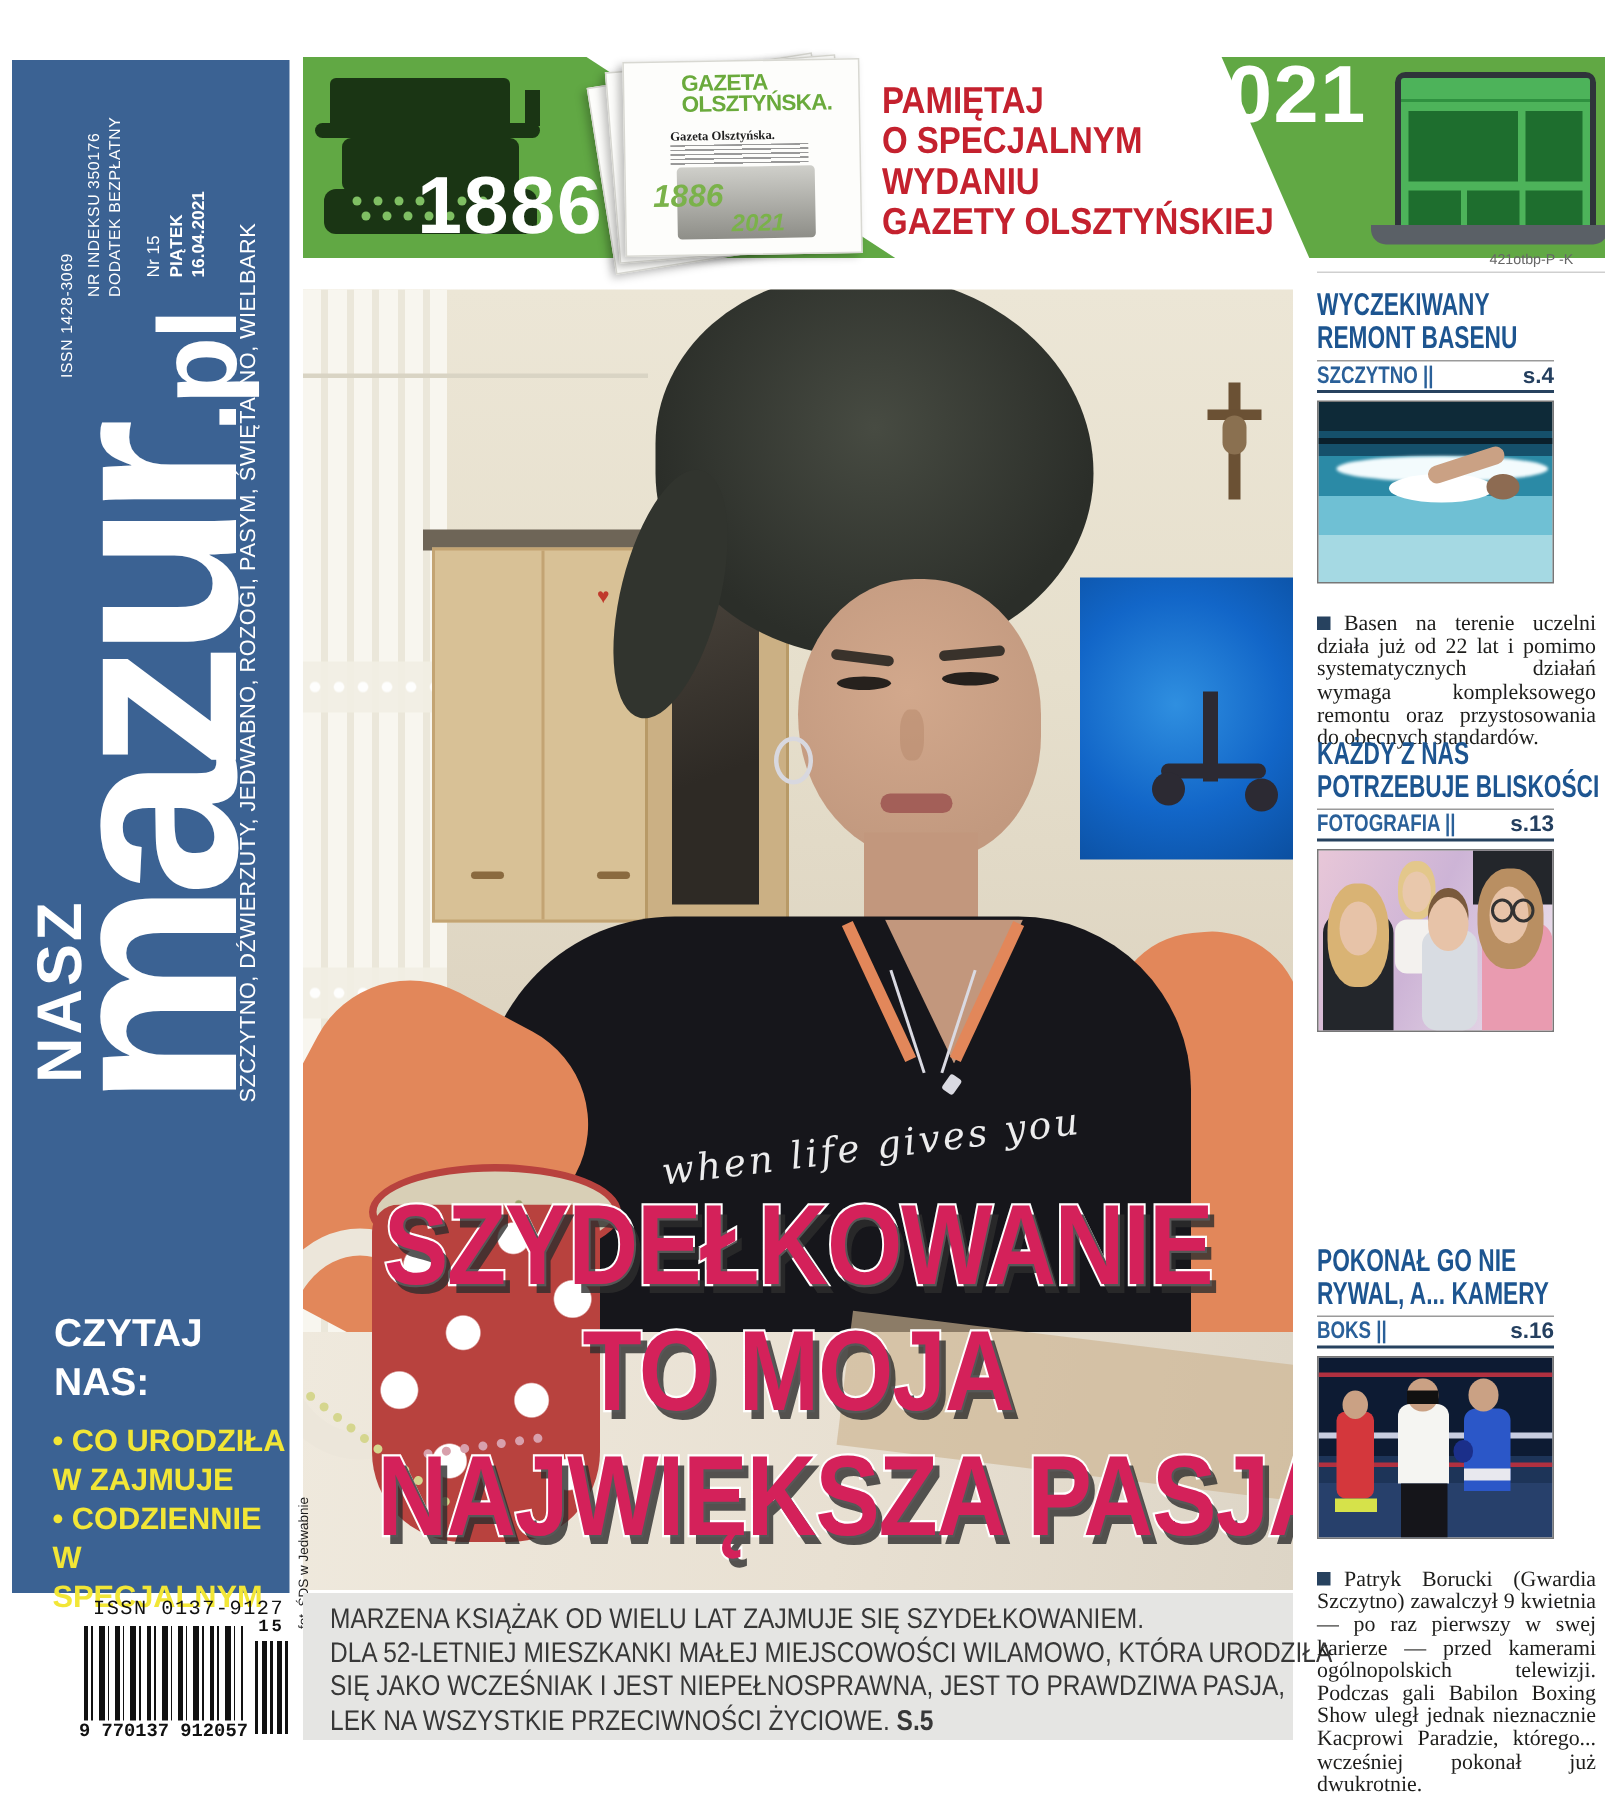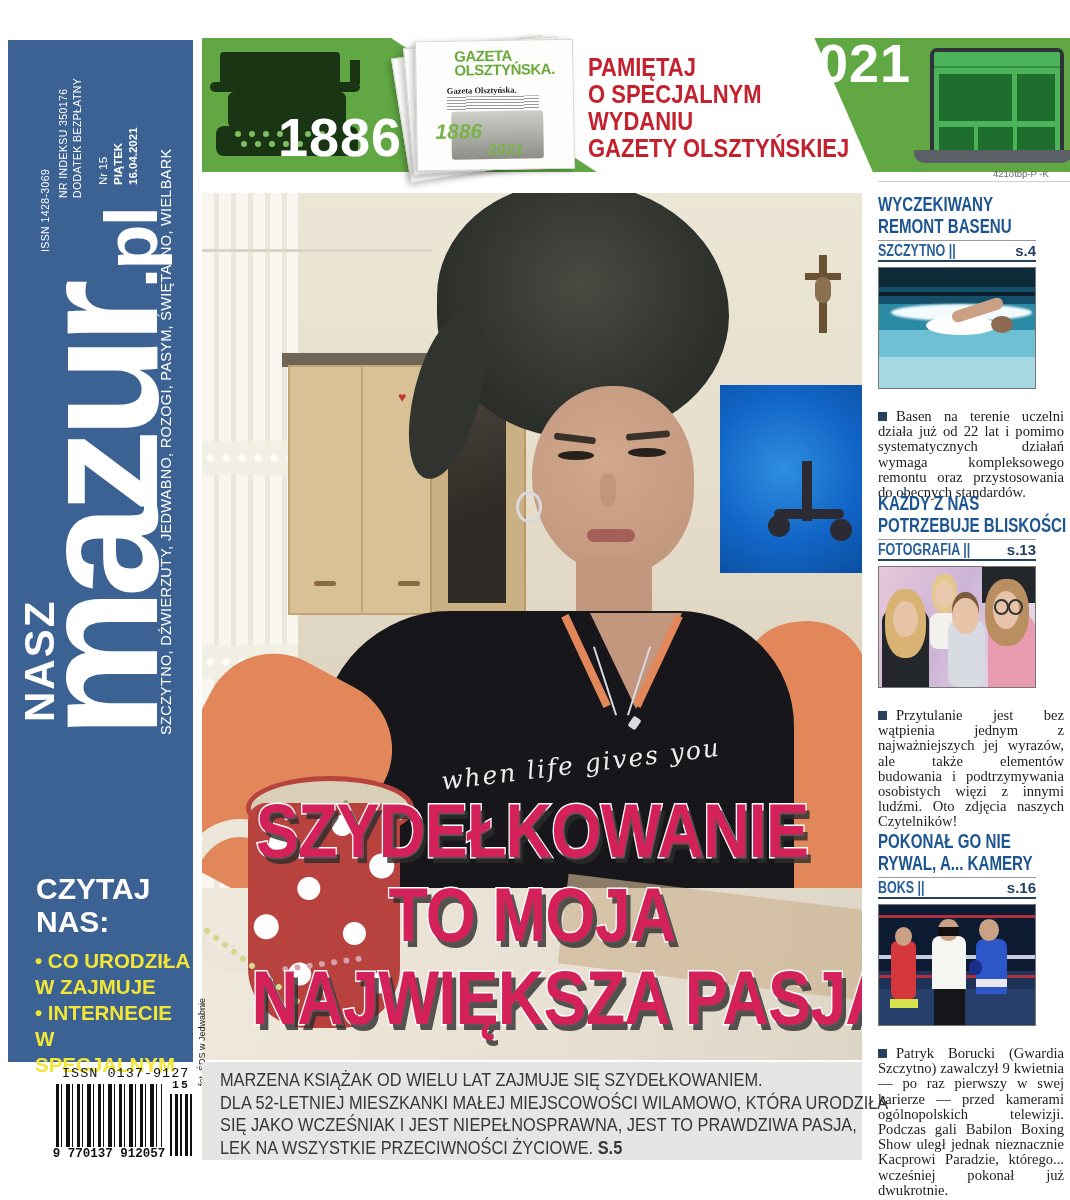--- a/index.html
+++ b/index.html
@@ -11,21 +11,21 @@
   
   #sidebar{left:8px;top:40px;width:185px;height:1022px;background:#3b6293;}
   .side-small{color:#fff;font-size:10.5px;letter-spacing:.4px;line-height:14px;}
   #side-date{font-size:11.5px;line-height:15px;text-align:left;color:#fff;}
   #side-date .b{font-weight:700;}
   #brand-nasz{color:#fff;font-weight:700;font-size:42px;letter-spacing:2px;line-height:40px;}
   #brand{color:#fff;font-weight:700;line-height:138px;}
   #brand .mazur{font-size:168px;letter-spacing:-9px;}
   #brand .pl{font-size:74px;letter-spacing:-2px;}
   #tagline{color:#fff;font-size:14.5px;letter-spacing:.3px;}
-  #read-us-title{color:#fff;font-weight:700;font-size:30px;line-height:33px;white-space:pre-line;}
+  #read-us-title{color:#fff;font-weight:700;font-size:26px;line-height:33px;white-space:pre-line;}
   .read-us-line{color:#f2e636;font-weight:700;font-size:20.5px;line-height:26px;}
 
   
   .mono{font-family:"Liberation Mono",monospace;}
   #bc-issn{left:62px;top:1066px;font-size:13.5px;font-weight:400;letter-spacing:1px;color:#111;}
   #bc-main{left:56px;top:1084px;width:106px;height:70px;
     background:repeating-linear-gradient(90deg,#111 0 3px,#fff 3px 5px,#111 5px 6px,#fff 6px 10px,#111 10px 14px,#fff 14px 16px,#111 16px 17px,#fff 17px 21px);}
   #bc-digits{left:46px;top:1147px;width:126px;background:#fff;font-size:12.5px;font-weight:700;text-align:center;color:#111;}
   #bc-addon{left:170px;top:1094px;width:22px;height:62px;
     background:repeating-linear-gradient(90deg,#111 0 2px,#fff 2px 5px,#111 5px 8px,#fff 8px 10px);}
@@ -173,21 +173,21 @@
       <div class="b">16.04.2021</div>
     </div>
     <div class="v" id="brand-nasz" style="left:12px;top:682px;">NASZ</div>
     <div class="v" id="brand" style="left:22px;top:698px;"><span class="mazur">mazur</span><span class="pl">.pl</span></div>
     <div class="v" id="tagline" style="left:150px;top:695px;">SZCZYTNO, DŹWIERZUTY, JEDWABNO, ROZOGI, PASYM, ŚWIĘTAJNO, WIELBARK</div>
     <div class="abs" id="read-us-title" style="left:28px;top:832px;">CZYTAJ
 NAS:</div>
     <div class="abs" style="left:27px;top:908px;">
       <div class="read-us-line">• CO URODZIŁA</div>
       <div class="read-us-line">W ZAJMUJE</div>
-      <div class="read-us-line">• INTERNECIE</div>
+      <div class="read-us-line">• CODZIENNIE</div>
       <div class="read-us-line">W SPECJALNYM</div>
     </div>
   </div>
 
   <div class="abs mono" id="bc-issn">ISSN 0137-9127</div>
   <div class="abs" id="bc-main"></div>
   <div class="abs mono" id="bc-digits">9 770137 912057</div>
   <div class="abs" id="bc-addon"></div>
   <div class="abs mono" id="bc-addon-num">15</div>
 
@@ -361,21 +361,20 @@
       <div class="ph" style="left:36%;top:12%;width:12%;height:22%;background:#e9c8ac;border-radius:50%;"></div>
       <div class="ph" style="left:33%;top:38%;width:18%;height:30%;background:#f3f1ee;border-radius:8px;"></div>
       <div class="ph" style="left:44%;top:44%;width:24%;height:56%;background:#d8dce2;border-radius:10px;"></div>
       <div class="ph" style="left:47%;top:26%;width:17%;height:30%;background:#e7c3a8;border-radius:50%;box-shadow:0 -6px 0 #7a5a3c;"></div>
       <div class="ph" style="left:70%;top:40%;width:30%;height:60%;background:#e99bb0;border-radius:12px 12px 0 0;"></div>
       <div class="ph" style="left:68%;top:10%;width:28%;height:56%;background:#b98f62;border-radius:45%;"></div>
       <div class="ph" style="left:73%;top:20%;width:17%;height:32%;background:#e7c3a8;border-radius:50%;"></div>
       <div class="ph" style="left:74%;top:27%;width:7%;height:10%;border:2px solid #333;border-radius:50%;"></div>
       <div class="ph" style="left:83%;top:27%;width:7%;height:10%;border:2px solid #333;border-radius:50%;"></div>
     </div>
-    <p class="rc-body"><span class="sq"></span><span>Przytulanie jest bez wątpienia jednym z najważniejszych jej wyrazów, ale także elementów budowania i podtrzymywania osobistych więzi z innymi ludźmi. Oto zdjęcia naszych Czytelników!</span></p>
   </div>
 
   <div class="rc-item" style="top:830px;">
     <div class="rc-headline">
       <div>POKONAŁ GO NIE</div>
       <div>RYWAL, A... KAMERY</div>
     </div>
     <div class="rule-gray"></div>
     <div class="kicker-row">
       <span class="kicker">BOKS ||</span>

